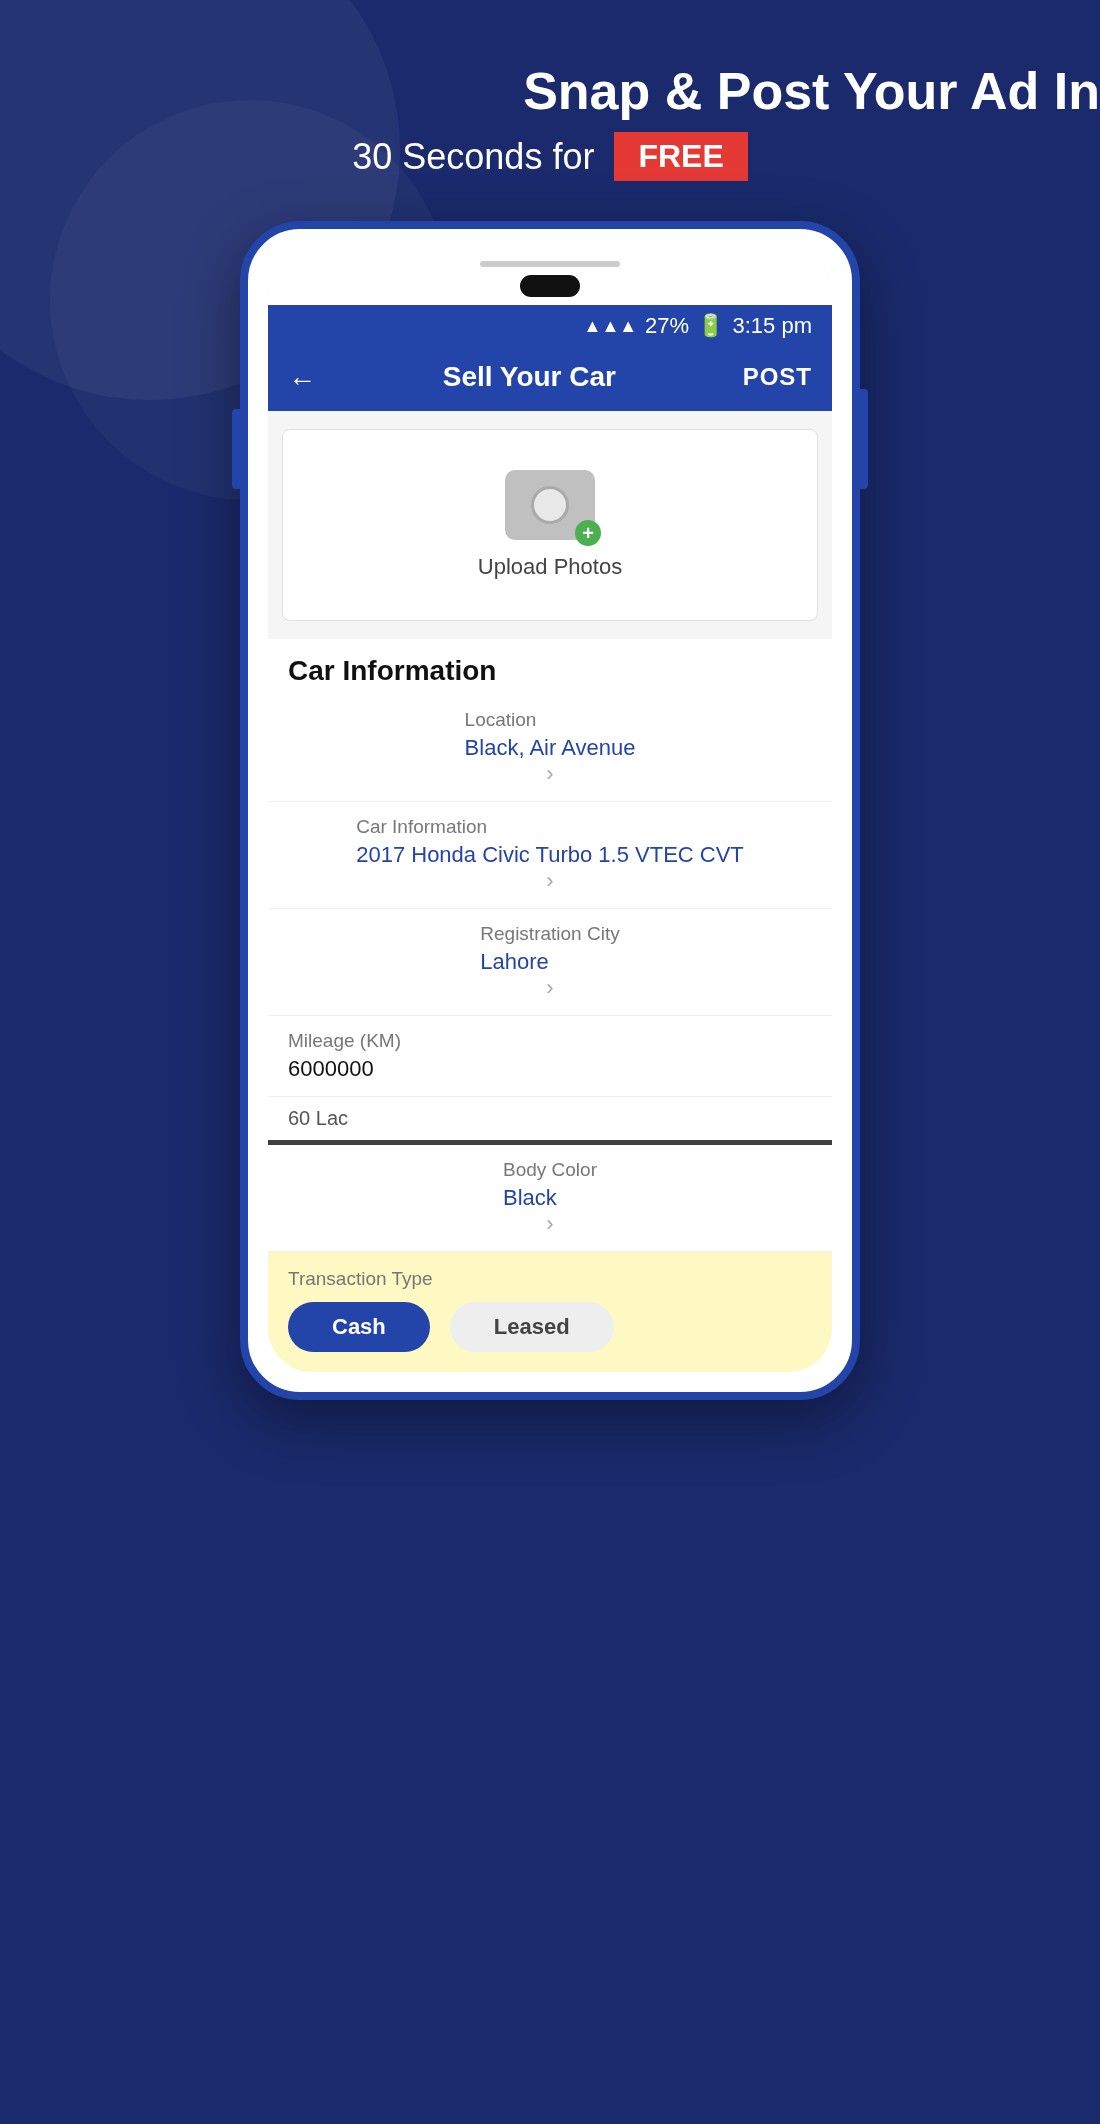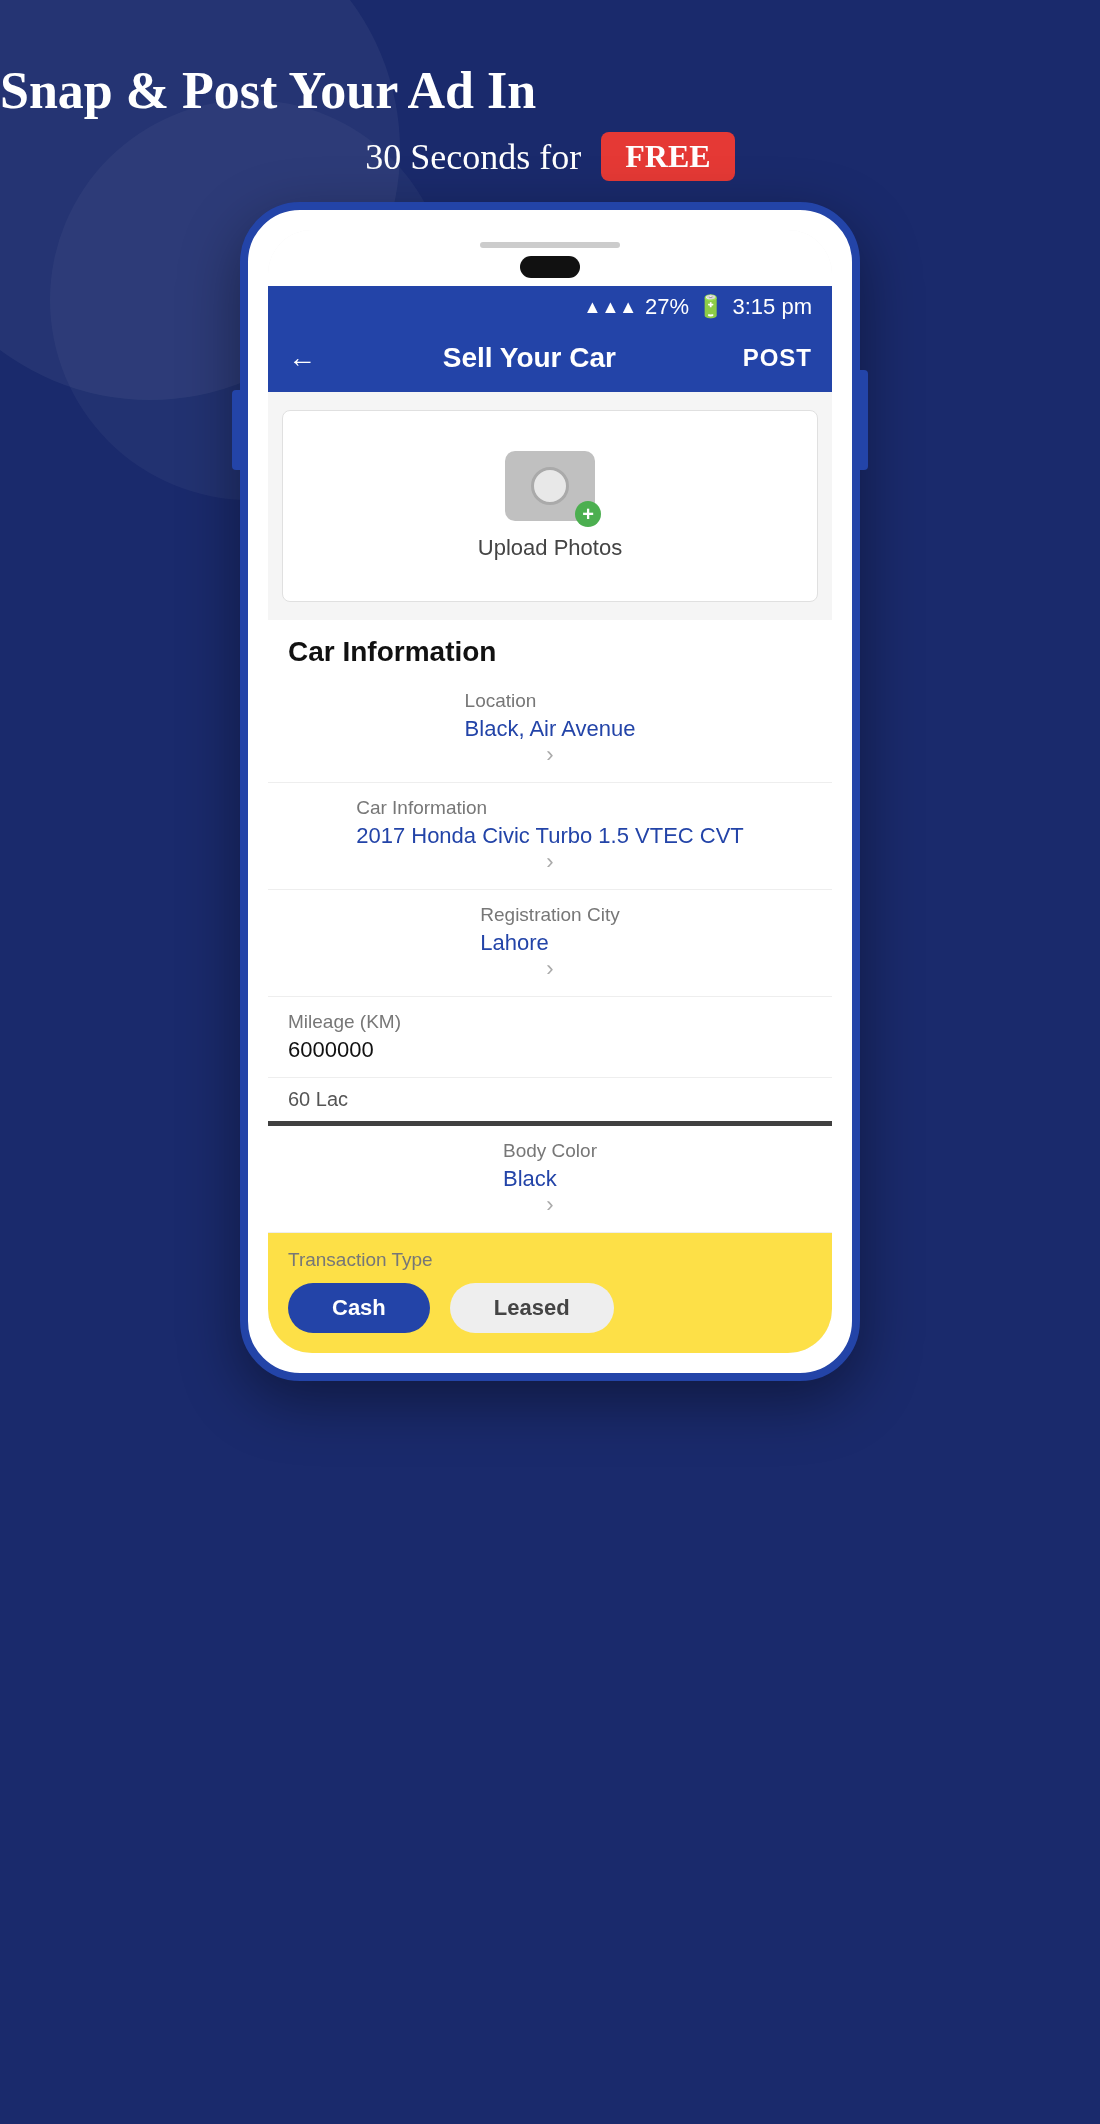--- a/index.html
+++ b/index.html
@@ -27,26 +27,25 @@
       width: 400px;
       height: 400px;
       border-radius: 50%;
       background: rgba(255,255,255,0.04);
       top: 100px;
       left: 50px;
     }
 
     
     .header-section {
-      text-align: left;
+      text-align: right;
       padding-top: 60px;
-      padding-bottom: 21px;
+      padding-bottom: 40px;
       position: relative;
       z-index: 2;
-      font-family: Liberation Serif, serif;
     }
     .header-title {
       font-size: 52px;
       font-weight: 800;
       color: #ffffff;
       line-height: 1.2;
     }
     .header-subtitle {
       font-size: 36px;
       color: #ffffff;
@@ -55,21 +54,21 @@
       align-items: center;
       justify-content: center;
       gap: 20px;
     }
     .free-badge {
       background: #e53935;
       color: #ffffff;
       font-size: 32px;
       font-weight: 800;
       padding: 6px 24px;
-      border-radius: 8px;
+      border-radius: 0;
     }
 
     
     .phone-wrapper {
       display: flex;
       justify-content: center;
       position: relative;
       z-index: 2;
     }
     .phone-outer {
@@ -280,21 +279,21 @@
       padding: 10px 20px;
       border-bottom: 5px solid #404040;
     }
     .price-value {
       font-size: 20px;
       color: #555555;
     }
 
     
     .transaction-section {
-      background: #fde047;
+      background: #fef9c3;
       padding: 16px 20px 20px 20px;
     }
     .transaction-label {
       font-size: 19px;
       color: #777777;
       margin-bottom: 12px;
     }
     .transaction-buttons {
       display: flex;
       gap: 20px;

